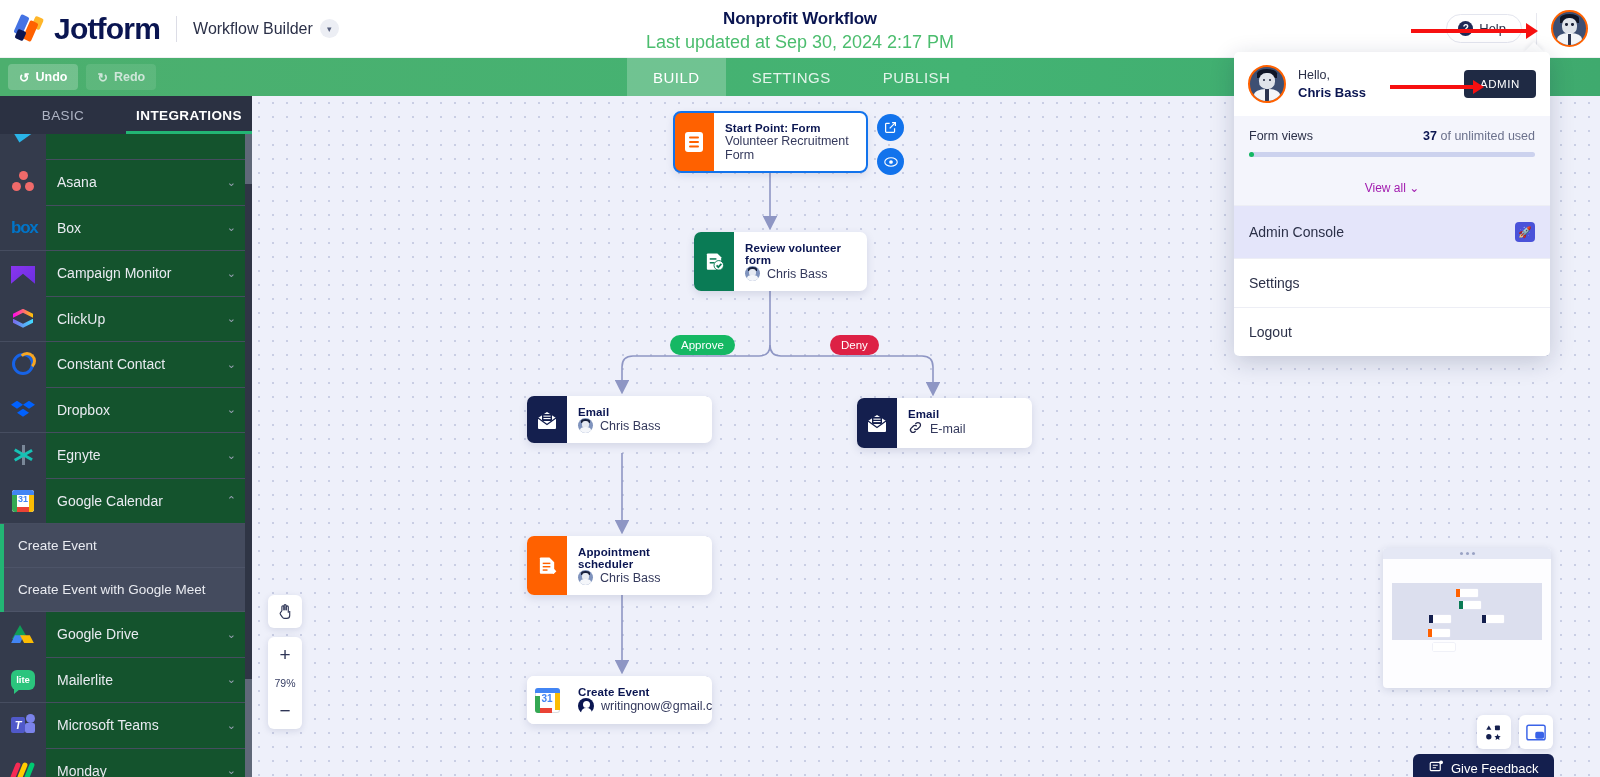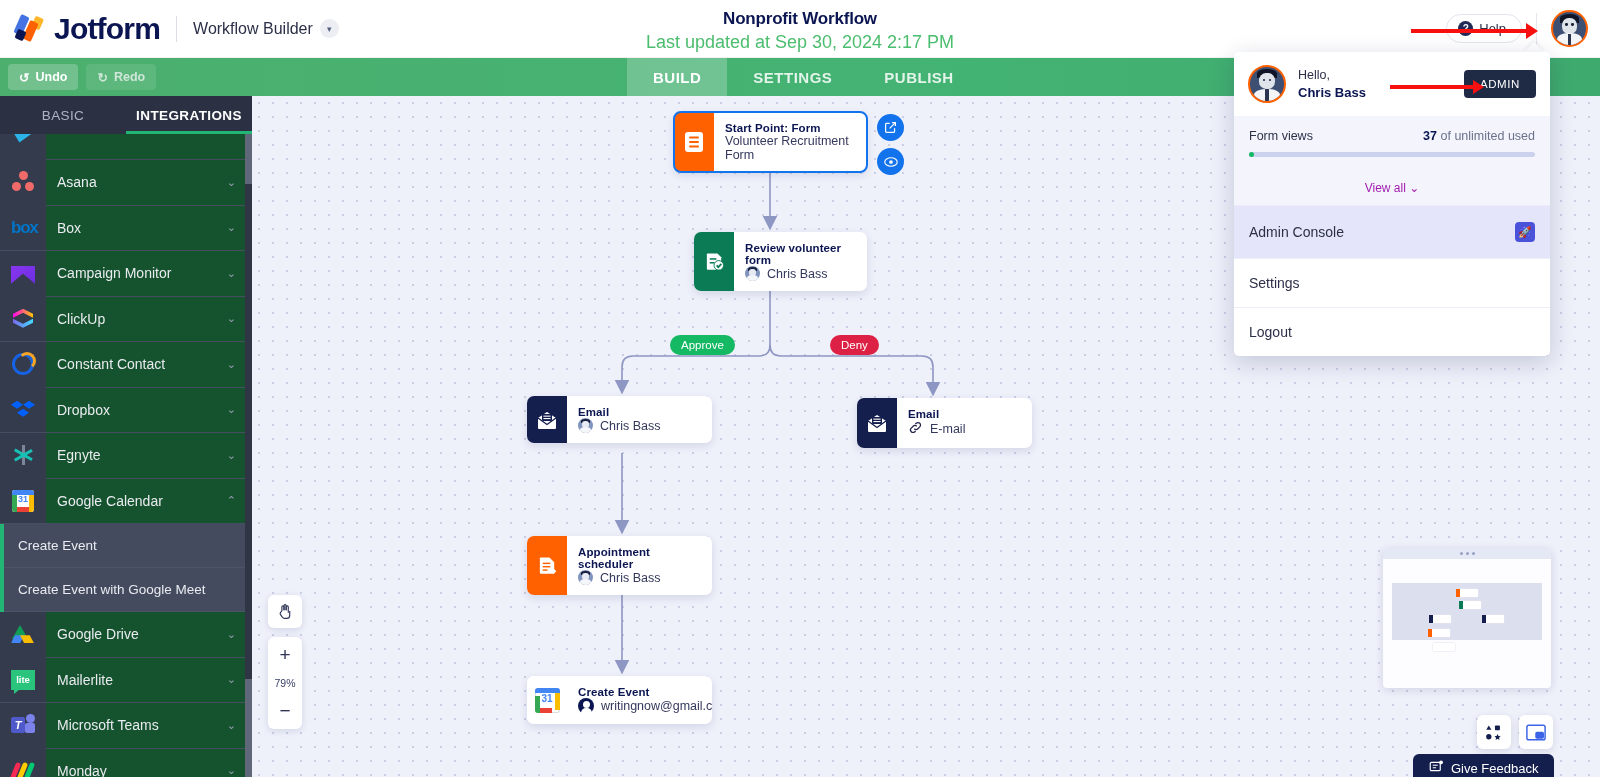--- a/index.html
+++ b/index.html
@@ -74,21 +74,21 @@
   }
   .gb-btn {
     display:flex; align-items:center; gap:6px; height:26px; padding:0 11px;
     border-radius:4px; font-size:12.5px; font-weight:bold; color:#ffffff;
     background:rgba(255,255,255,0.22); margin-left:8px;
   }
   .gb-btn.disabled { color:#cfe6d9; background:rgba(255,255,255,0.10); }
   .tabs { position:absolute; left:627px; top:0; display:flex; height:38px; }
   .tab {
     display:flex; align-items:center; justify-content:center;
-    height:38px; font-size:15px; font-weight:bold; letter-spacing:0.5px;
+    height:38px; font-size:15px; font-weight:normal; letter-spacing:0.5px;
     color:#e3f4ea; padding:0 26px;
   }
   .tab.active { background:rgba(255,255,255,0.23); color:#ffffff; }
 
   
   .sidebar {
     position:absolute; left:0; top:96px; width:252px; height:681px;
     background:#3b4254; overflow:hidden;
   }
   .side-tabs { display:flex; height:38px; background:#2b3142; }
@@ -157,21 +157,21 @@
   .ic-gcal .c-b{ position:absolute; left:5px; bottom:0; width:12px; height:5px; background:#ea4335;}
   .ic-gcal .c-n{ position:absolute; left:0; top:4px; width:100%; text-align:center; font-size:9px;
      font-weight:bold; color:#4285f4; }
   .ic-gdrive i{ position:absolute; }
   .ic-gdrive i:nth-child(1){ left:1px; top:3px; width:0;height:0;
      border-left:8px solid transparent;border-right:8px solid transparent;border-bottom:14px solid #0f9d58;}
   .ic-gdrive i:nth-child(2){ left:0px; top:13px; width:13px;height:8px; background:#4285f4;
      clip-path:polygon(30% 0,100% 0,70% 100%,0 100%);}
   .ic-gdrive i:nth-child(3){ left:9px; top:13px; width:14px;height:8px; background:#fbbc04;
      clip-path:polygon(0 0,70% 0,100% 100%,30% 100%);}
-  .ic-lite { width:24px; height:20px; background:#2bc47d; border-radius:0; color:#fff;
+  .ic-lite { width:24px; height:20px; background:#2bc47d; border-radius:6px; color:#fff;
      font-size:9.5px; font-weight:bold; text-align:center; line-height:19px; position:relative; }
   .ic-lite:after{ content:""; position:absolute; left:3px; bottom:-4px; border-top:5px solid #2bc47d;
      border-right:6px solid transparent; }
   .ic-teams { position:relative; }
   .ic-teams .t1{ position:absolute; left:0; top:4px; width:14px; height:16px; background:#5059c9;
      border-radius:2px; color:#fff; font-weight:bold; font-size:11px; text-align:center; line-height:16px;}
   .ic-teams .t2{ position:absolute; right:0; top:1px; width:9px; height:9px; border-radius:50%; background:#7b83eb;}
   .ic-teams .t3{ position:absolute; right:0; top:10px; width:10px; height:10px; border-radius:2px; background:#7b83eb;}
   .ic-monday i{ position:absolute; width:5px; height:18px; border-radius:3px; transform:rotate(22deg); top:3px;}
   .ic-monday i:nth-child(1){ left:2px; background:#f62b54;}

